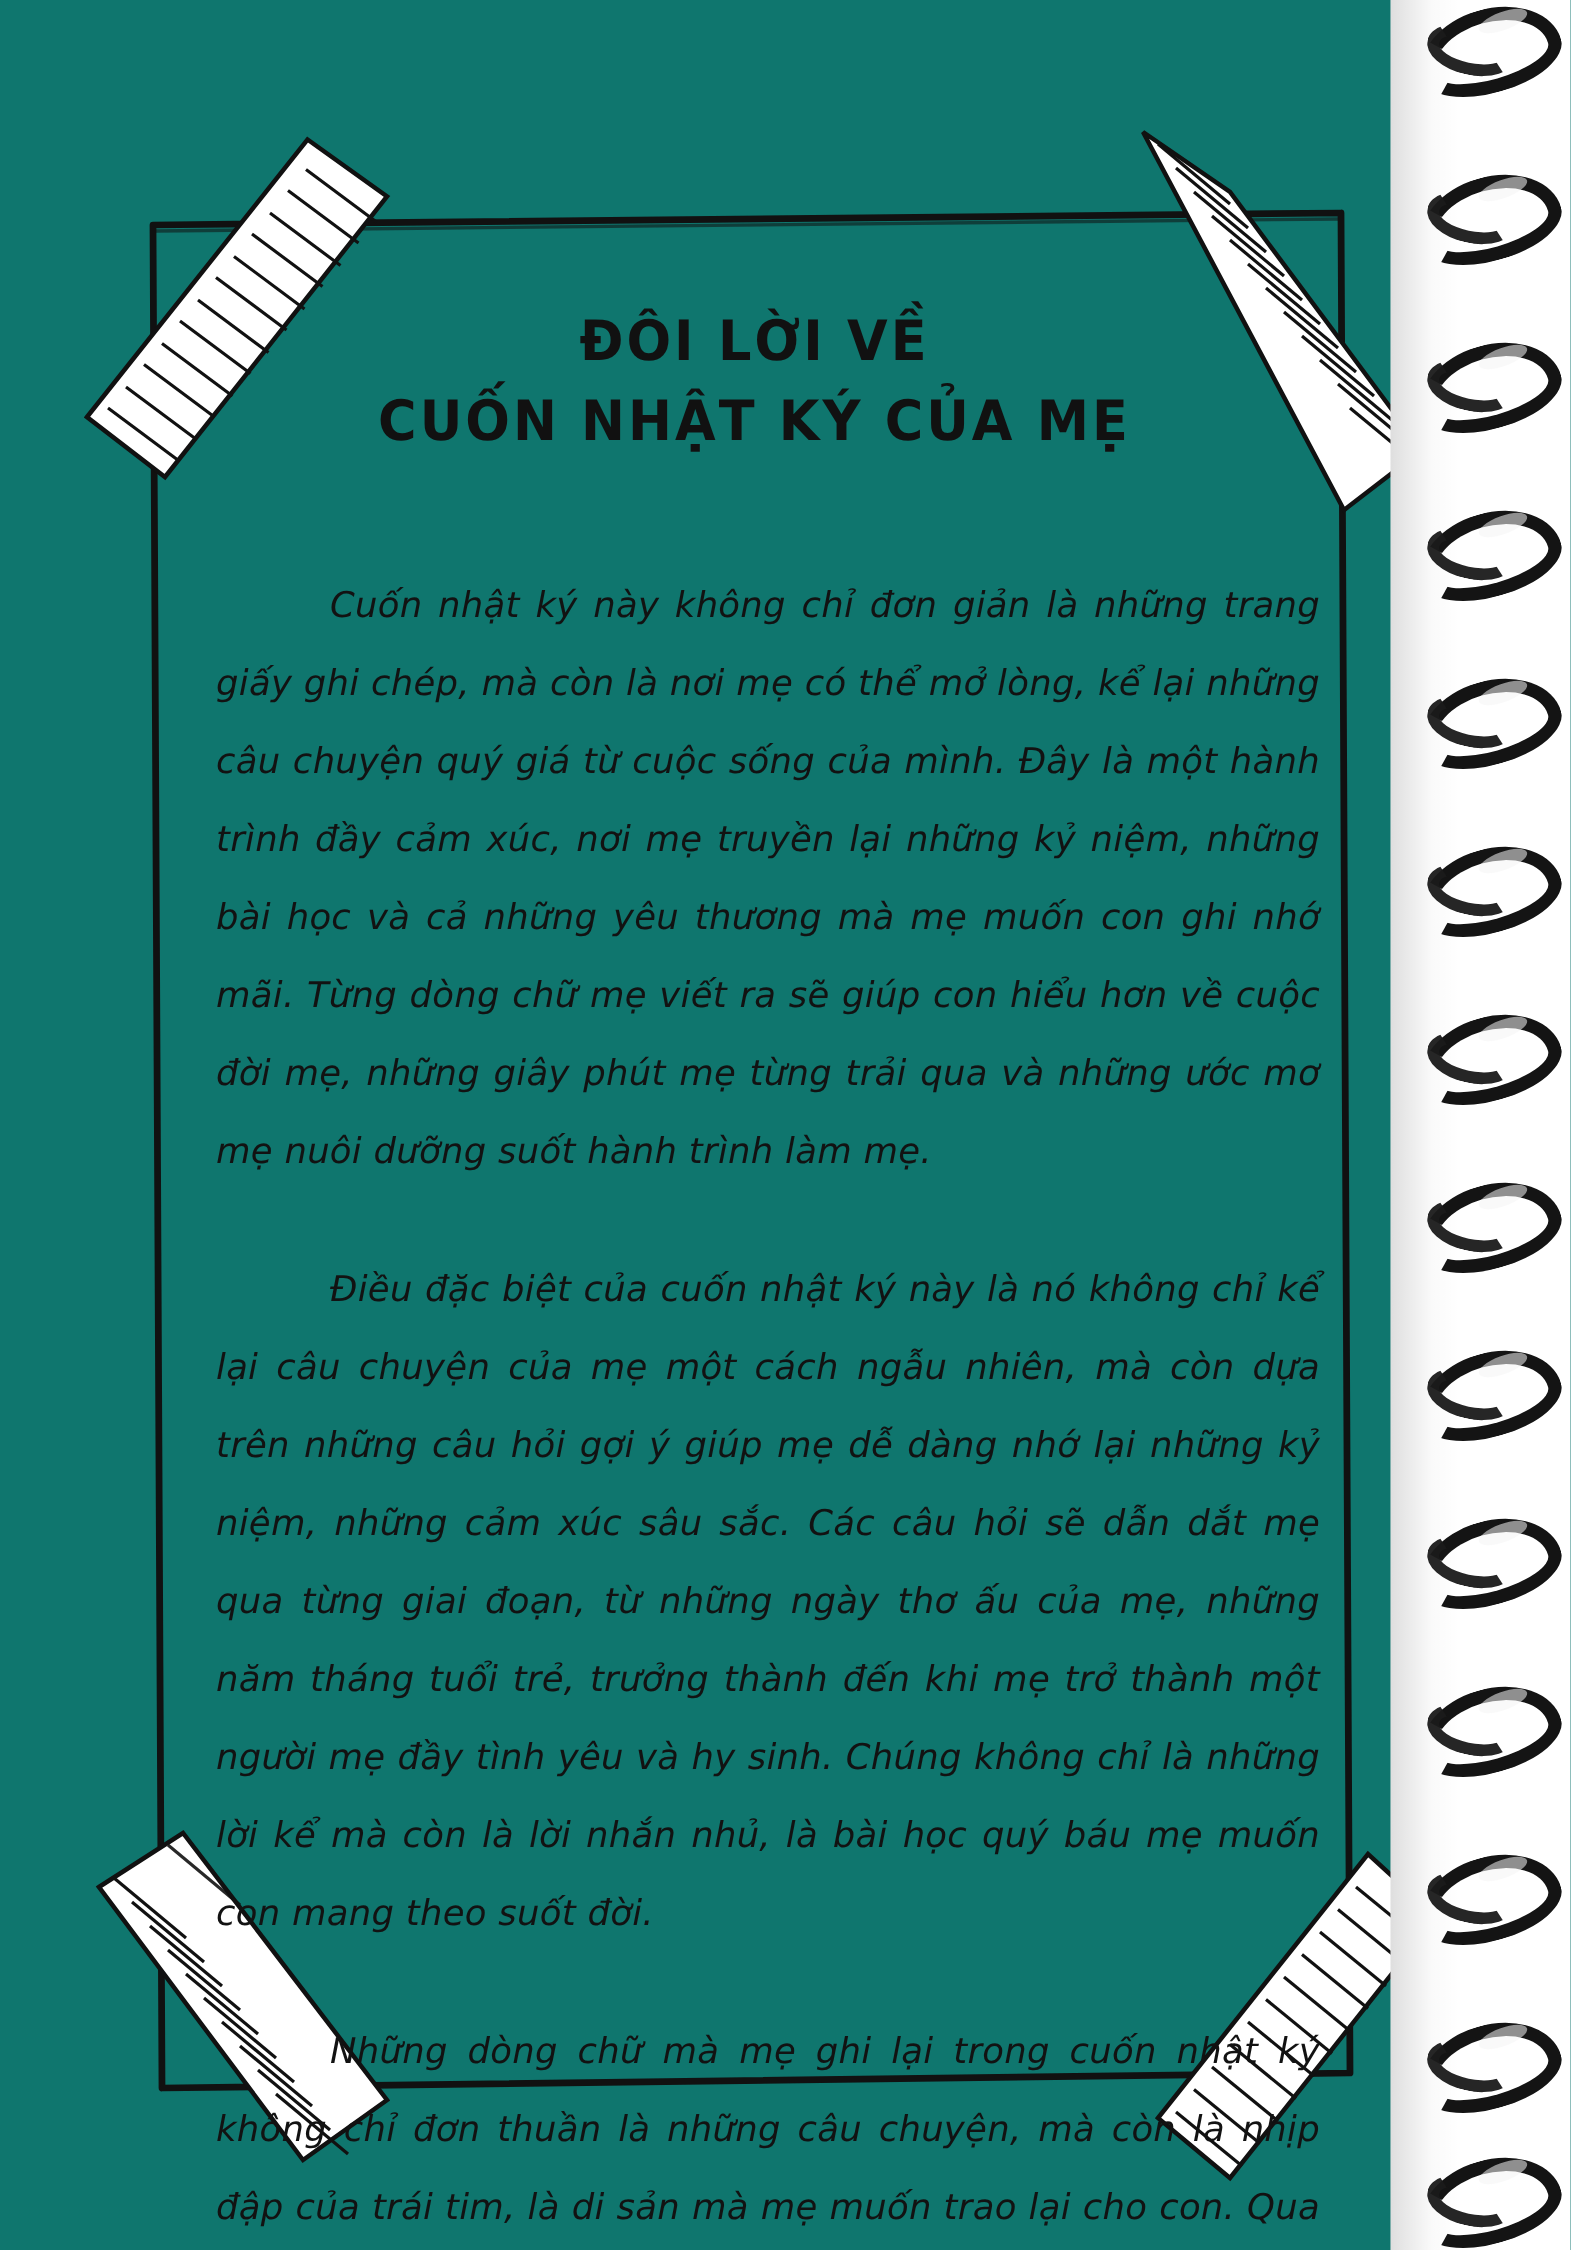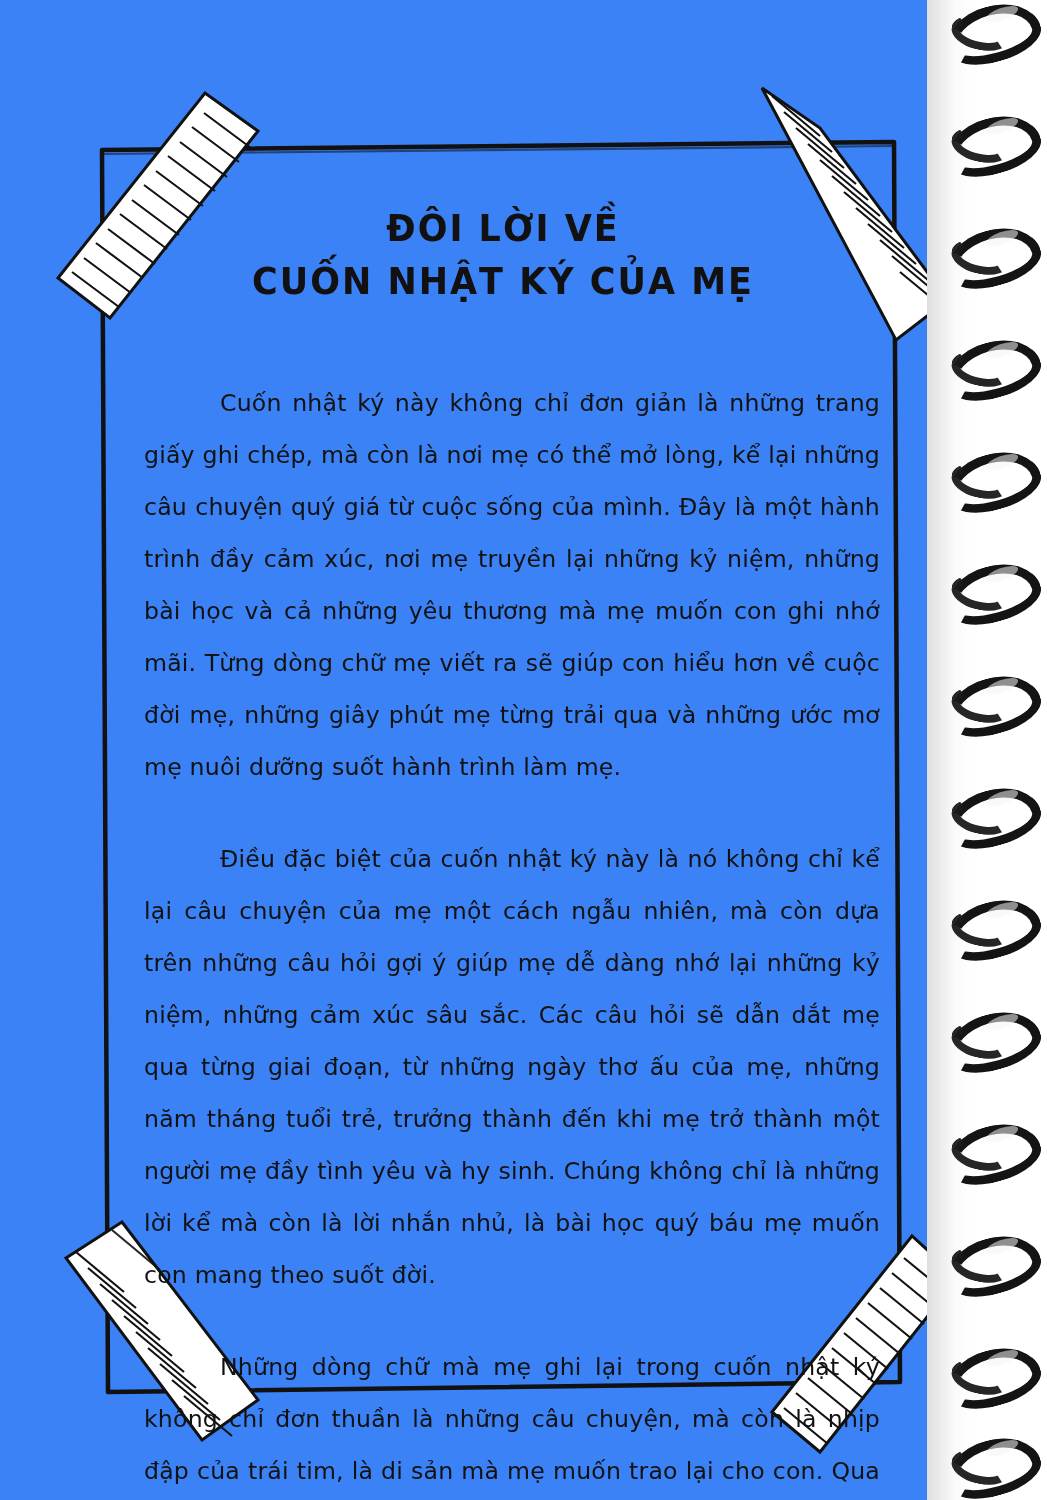--- a/index.html
+++ b/index.html
@@ -11,21 +11,21 @@
     width: 1047px;
     height: 1500px;
     overflow: hidden;
     font-family: "DejaVu Sans", sans-serif;
   }
 
   .page {
     position: relative;
     width: 1047px;
     height: 1500px;
-    background: #3b82f6;
+    background: #0f766e;
     overflow: hidden;
   }
 
   
   .binding {
     position: absolute;
     top: 0;
     right: 0;
     width: 120px;
     height: 1500px;
@@ -116,20 +116,21 @@
     margin: 72px 4px 0 22px;
     font-size: 23.6px;
     line-height: 52px;
     color: #121212;
     text-align: justify;
     letter-spacing: .2px;
   }
   .body-text p {
     margin: 0 0 40px 0;
     text-indent: 76px;
+    font-style: italic;
   }
   .body-text p:last-child { margin-bottom: 0; }
 </style>
 </head>
 <body>
 
 <div class="page">
 
   <svg class="frame-svg" viewBox="0 0 1047 1500">
 

